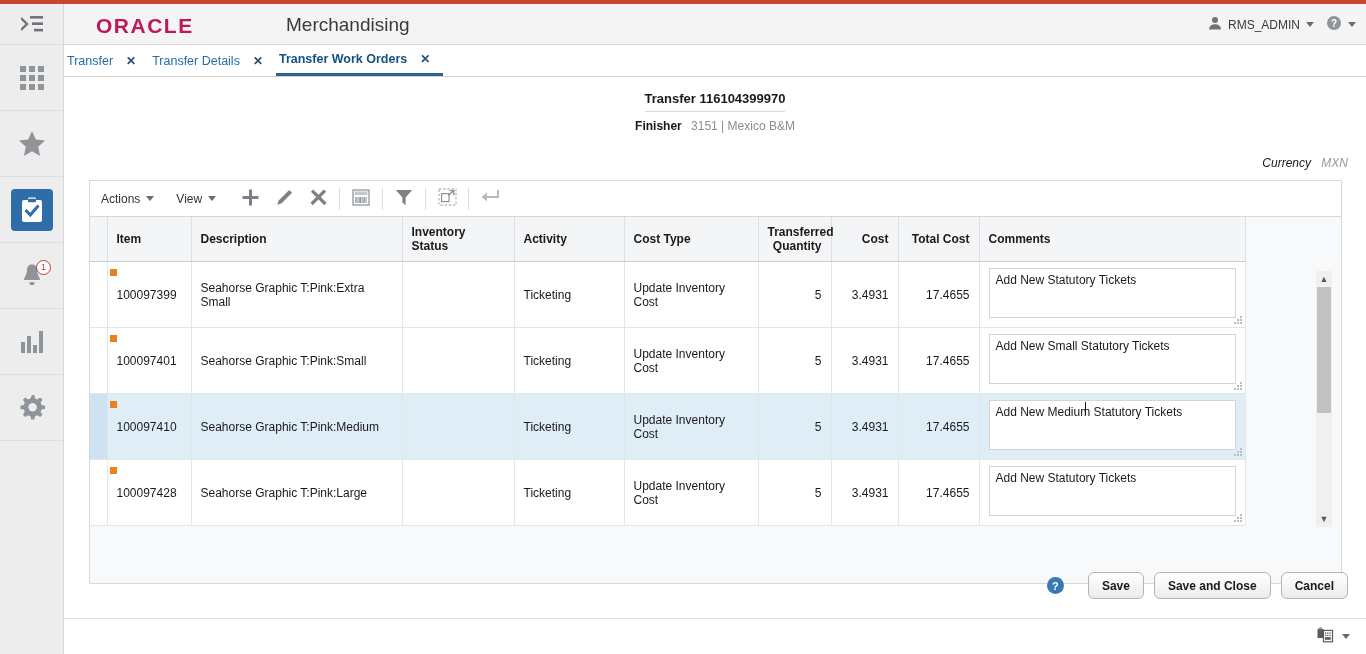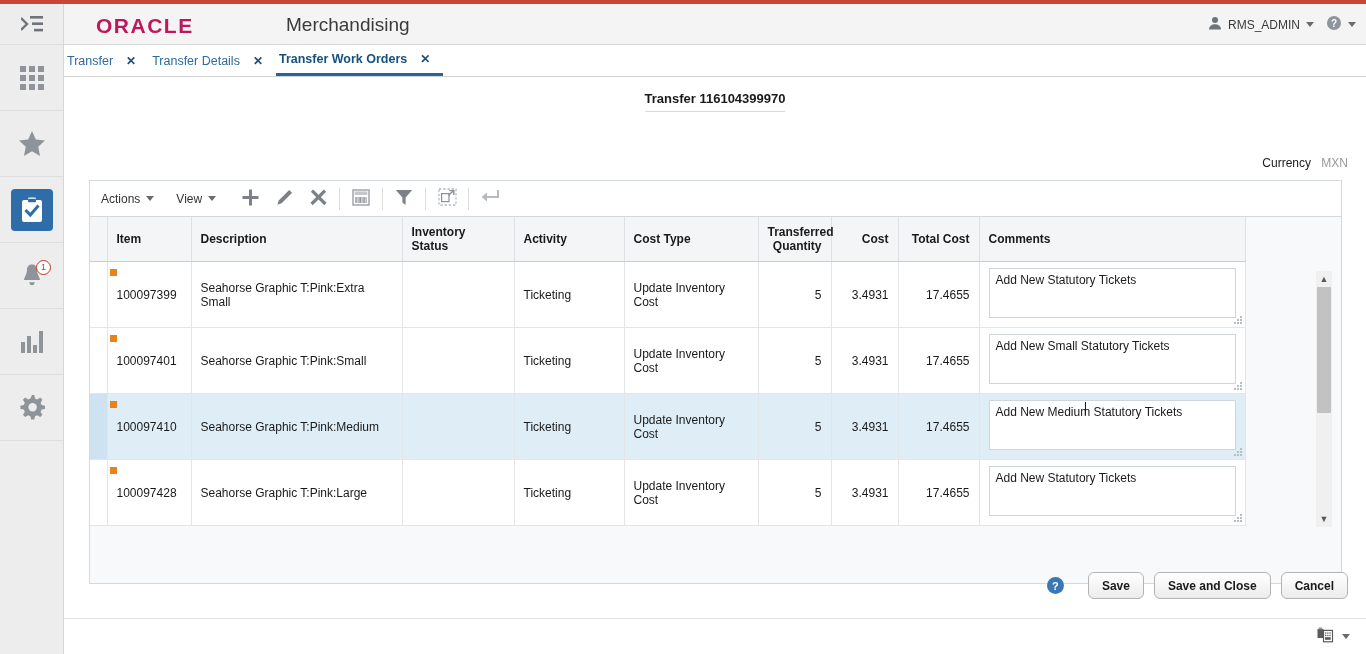--- a/index.html
+++ b/index.html
@@ -142,20 +142,21 @@
     border-top: 5px solid transparent;
     border-bottom: 5px solid transparent;
     border-left: 7px solid #5a5a5a;
     transform: rotate(45deg);
   }
   .section-title { font-size: 14.5px; font-weight: bold; color: #1a1a1a; }
 
   .currency {
     position: absolute; top: 79px; right: 18px;
     font-size: 12px;
+    font-style: italic;
   }
   .currency .lbl { color: #1a1a1a; }
   .currency .val { color: #9a9a9a; margin-left: 7px; }
 
   
   .toolbar {
     position: absolute; top: 103px; left: 25px;
     width: 1253px; height: 37px;
     border: 1px solid #d4d9dd;
     background: #fff;
@@ -449,20 +450,24 @@
   <div class="tab active">
     <span>Transfer Work Orders</span>
     <span class="tab-x">✕</span>
   </div>
 </div>
 
 <div class="page">
 
   <div class="title-block">
     <div class="trf-title">Transfer 116104399970</div>
+    <div class="fin-line">
+      <span class="fin-label">Finisher</span>
+      <span class="fin-val">3151 | Mexico B&amp;M</span>
+    </div>
   </div>
 
 
   <div class="currency">
     <span class="lbl">Currency</span>
     <span class="val">MXN</span>
   </div>
 
   <div class="toolbar">
     <div class="tb-menu">

